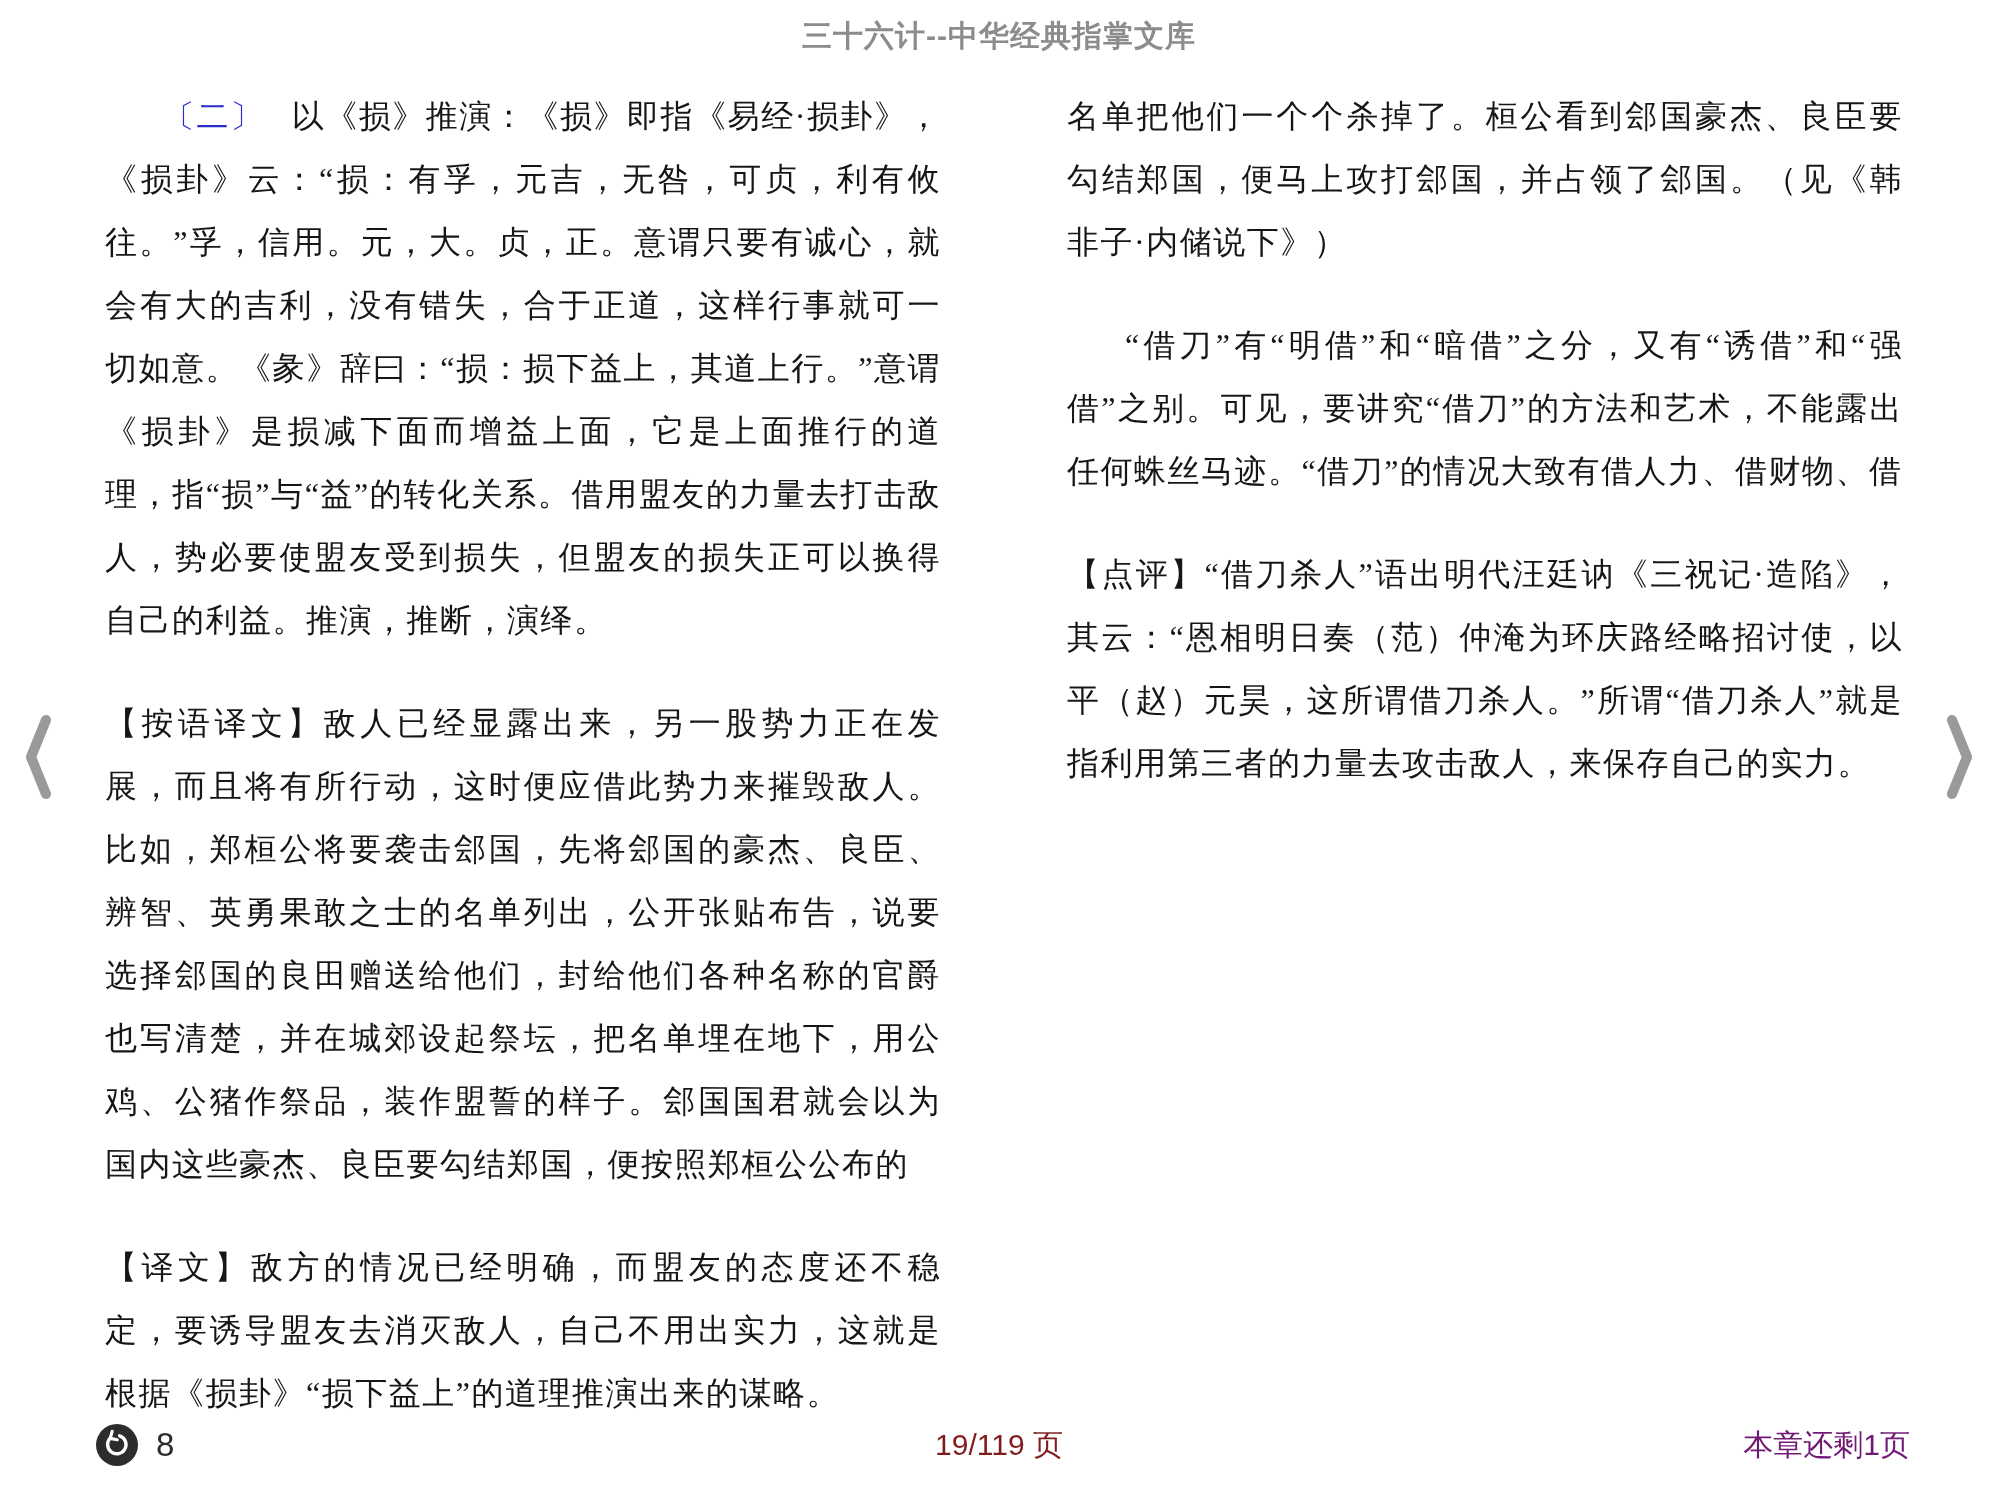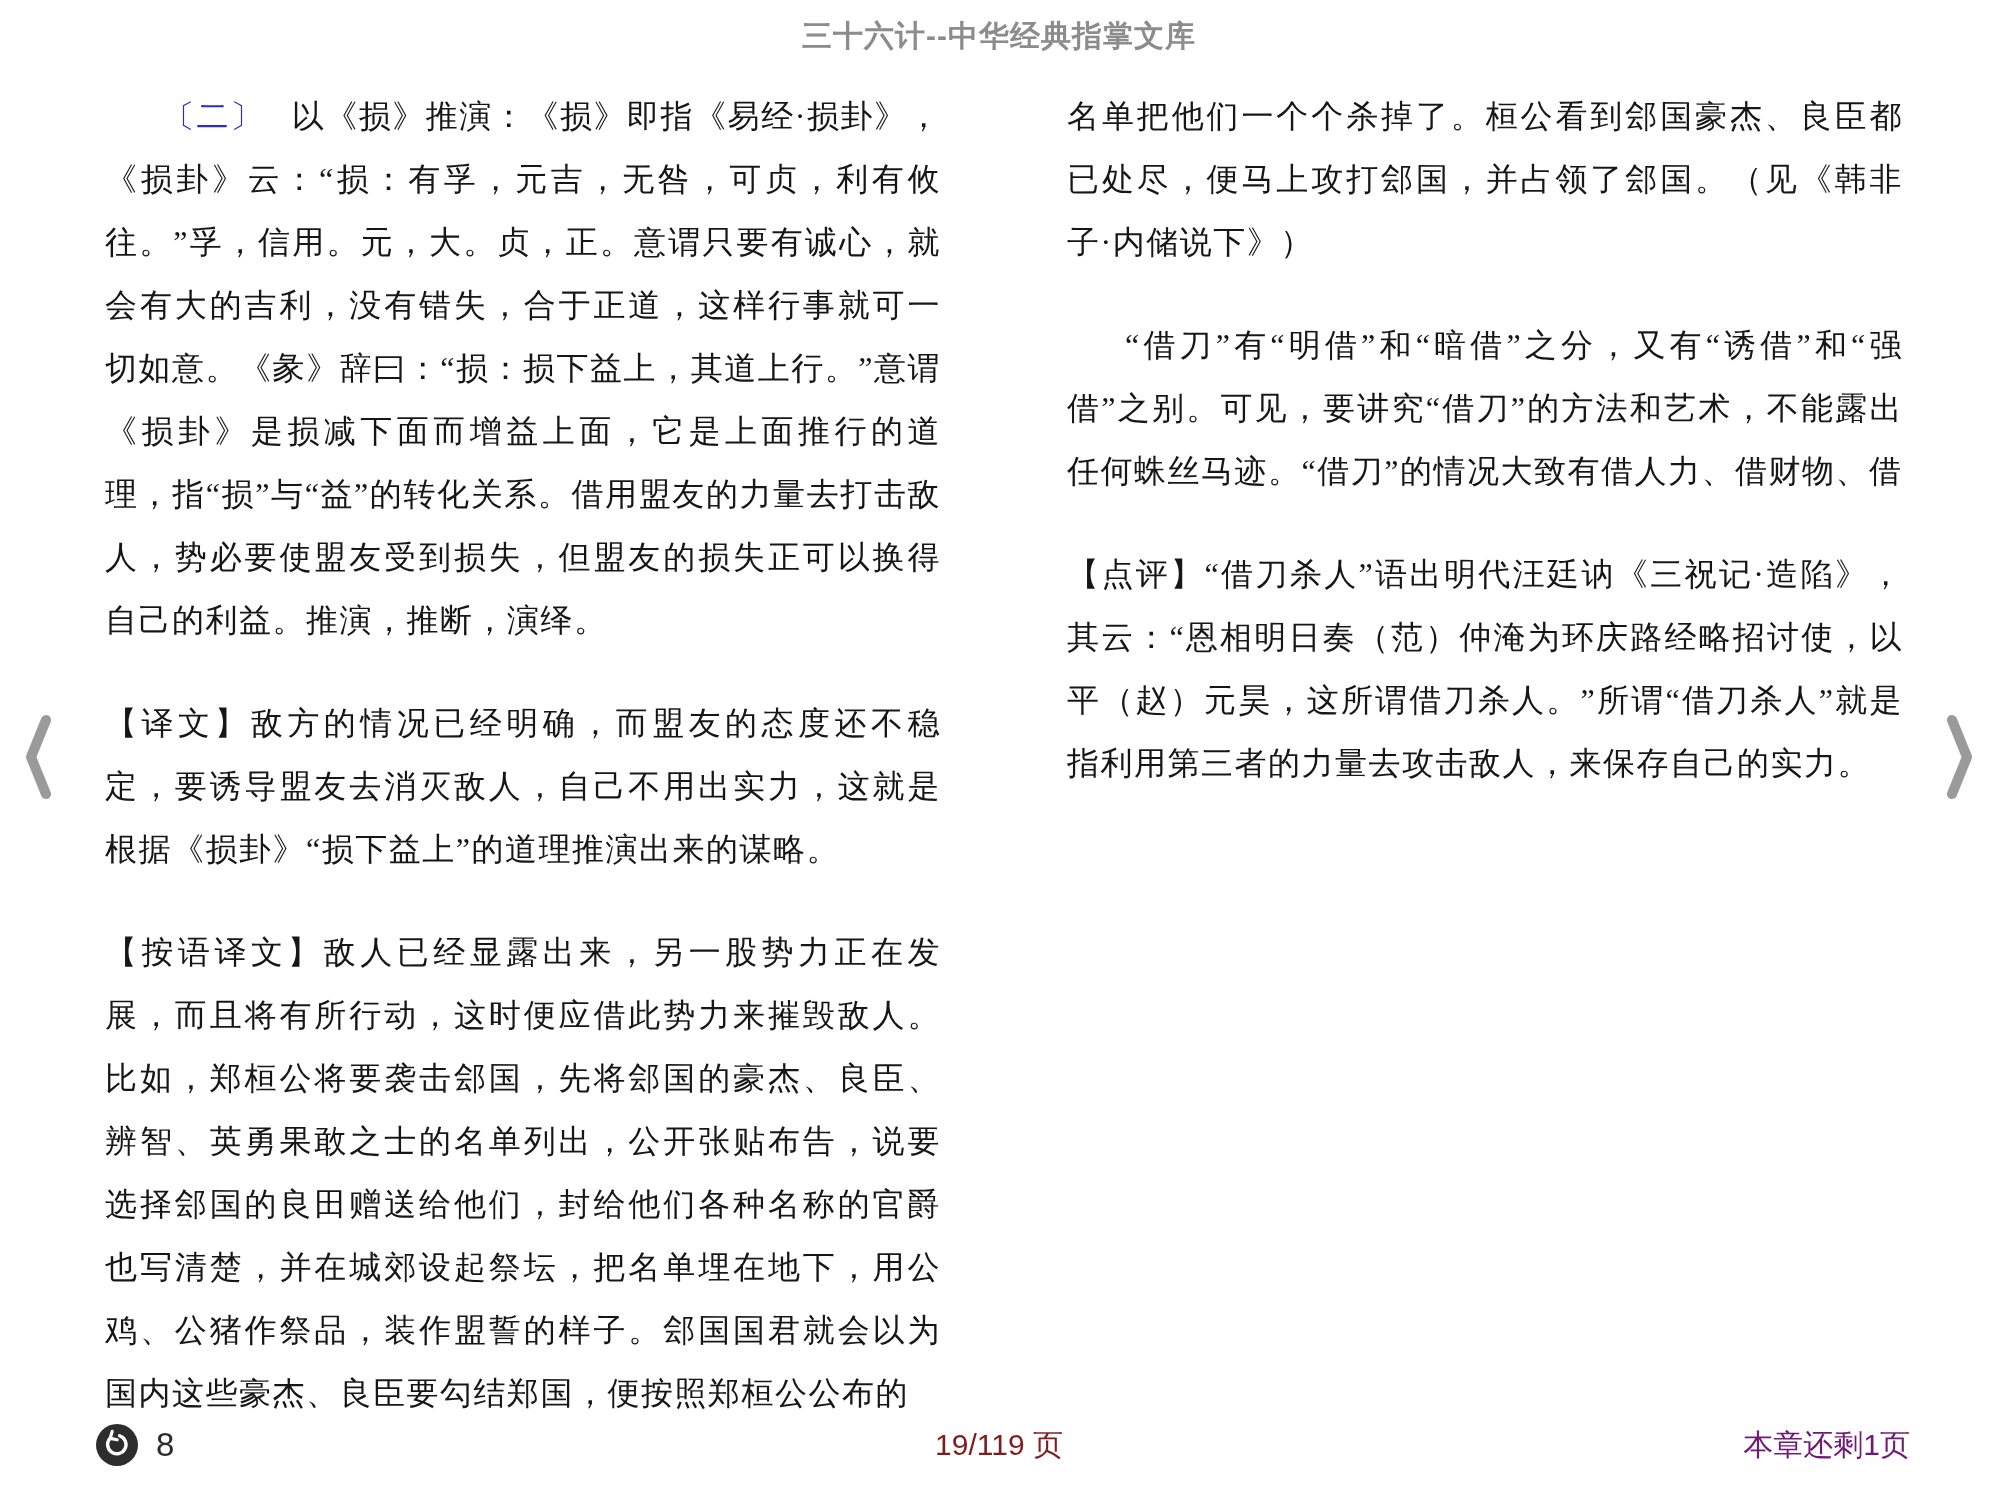--- a/index.html
+++ b/index.html
@@ -95,25 +95,25 @@
 
 <div class="page">
 
   <div class="reader-header">
     <div class="header-title">三十六计--中华经典指掌文库</div>
   </div>
 
   <div class="content">
     <div class="column">
       <p class="para indent"><span class="sec-num">〔二〕</span><span>以《损》推演：《损》即指《易经·损卦》，《损卦》云：“损：有孚，元吉，无咎，可贞，利有攸往。”孚，信用。元，大。贞，正。意谓只要有诚心，就会有大的吉利，没有错失，合于正道，这样行事就可一切如意。《彖》辞曰：“损：损下益上，其道上行。”意谓《损卦》是损减下面而增益上面，它是上面推行的道理，指“损”与“益”的转化关系。借用盟友的力量去打击敌人，势必要使盟友受到损失，但盟友的损失正可以换得自己的利益。推演，推断，演绎。</span></p>
+      <p class="para">【按语译文】敌人已经显露出来，另一股势力正在发展，而且将有所行动，这时便应借此势力来摧毁敌人。比如，郑桓公将要袭击郐国，先将郐国的豪杰、良臣、辨智、英勇果敢之士的名单列出，公开张贴布告，说要选择郐国的良田赠送给他们，封给他们各种名称的官爵也写清楚，并在城郊设起祭坛，把名单埋在地下，用公鸡、公猪作祭品，装作盟誓的样子。郐国国君就会以为国内这些豪杰、良臣要勾结郑国，便按照郑桓公公布的</p>
       <p class="para">【译文】敌方的情况已经明确，而盟友的态度还不稳定，要诱导盟友去消灭敌人，自己不用出实力，这就是根据《损卦》“损下益上”的道理推演出来的谋略。</p>
-      <p class="para">【按语译文】敌人已经显露出来，另一股势力正在发展，而且将有所行动，这时便应借此势力来摧毁敌人。比如，郑桓公将要袭击郐国，先将郐国的豪杰、良臣、辨智、英勇果敢之士的名单列出，公开张贴布告，说要选择郐国的良田赠送给他们，封给他们各种名称的官爵也写清楚，并在城郊设起祭坛，把名单埋在地下，用公鸡、公猪作祭品，装作盟誓的样子。郐国国君就会以为国内这些豪杰、良臣要勾结郑国，便按照郑桓公公布的</p>
     </div>
     <div class="column">
-      <p class="para">名单把他们一个个杀掉了。桓公看到郐国豪杰、良臣都已处尽，便马上攻打郐国，并占领了郐国。（见《韩非子·内储说下》）</p>
+      <p class="para">名单把他们一个个杀掉了。桓公看到郐国豪杰、良臣要勾结郑国，便马上攻打郐国，并占领了郐国。（见《韩非子·内储说下》）</p>
       <p class="para indent">“借刀”有“明借”和“暗借”之分，又有“诱借”和“强借”之别。可见，要讲究“借刀”的方法和艺术，不能露出任何蛛丝马迹。“借刀”的情况大致有借人力、借财物、借</p>
       <p class="para">【点评】“借刀杀人”语出明代汪廷讷《三祝记·造陷》，其云：“恩相明日奏（范）仲淹为环庆路经略招讨使，以平（赵）元昊，这所谓借刀杀人。”所谓“借刀杀人”就是指利用第三者的力量去攻击敌人，来保存自己的实力。</p>
     </div>
   </div>
 
   <div class="nav-arrow left">
     <span>
       <svg width="40" height="90" viewBox="0 0 40 90">
         <path d="M28 8 L13 45 L28 82" fill="none" stroke="#9a9a9a" stroke-width="10" stroke-linecap="round" stroke-linejoin="round"></path>
       </svg>

